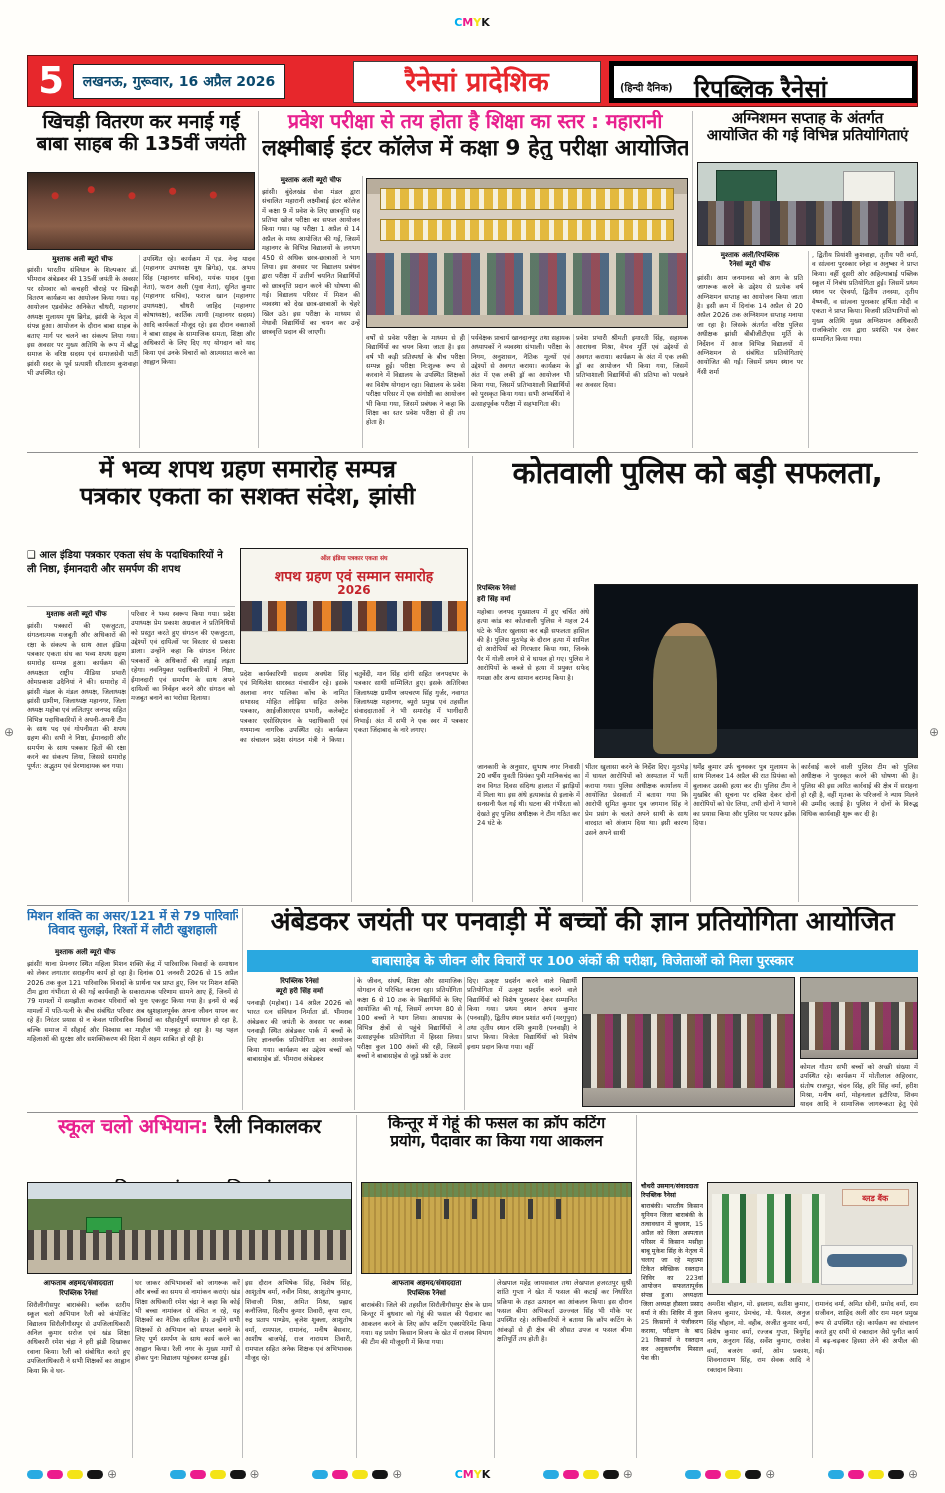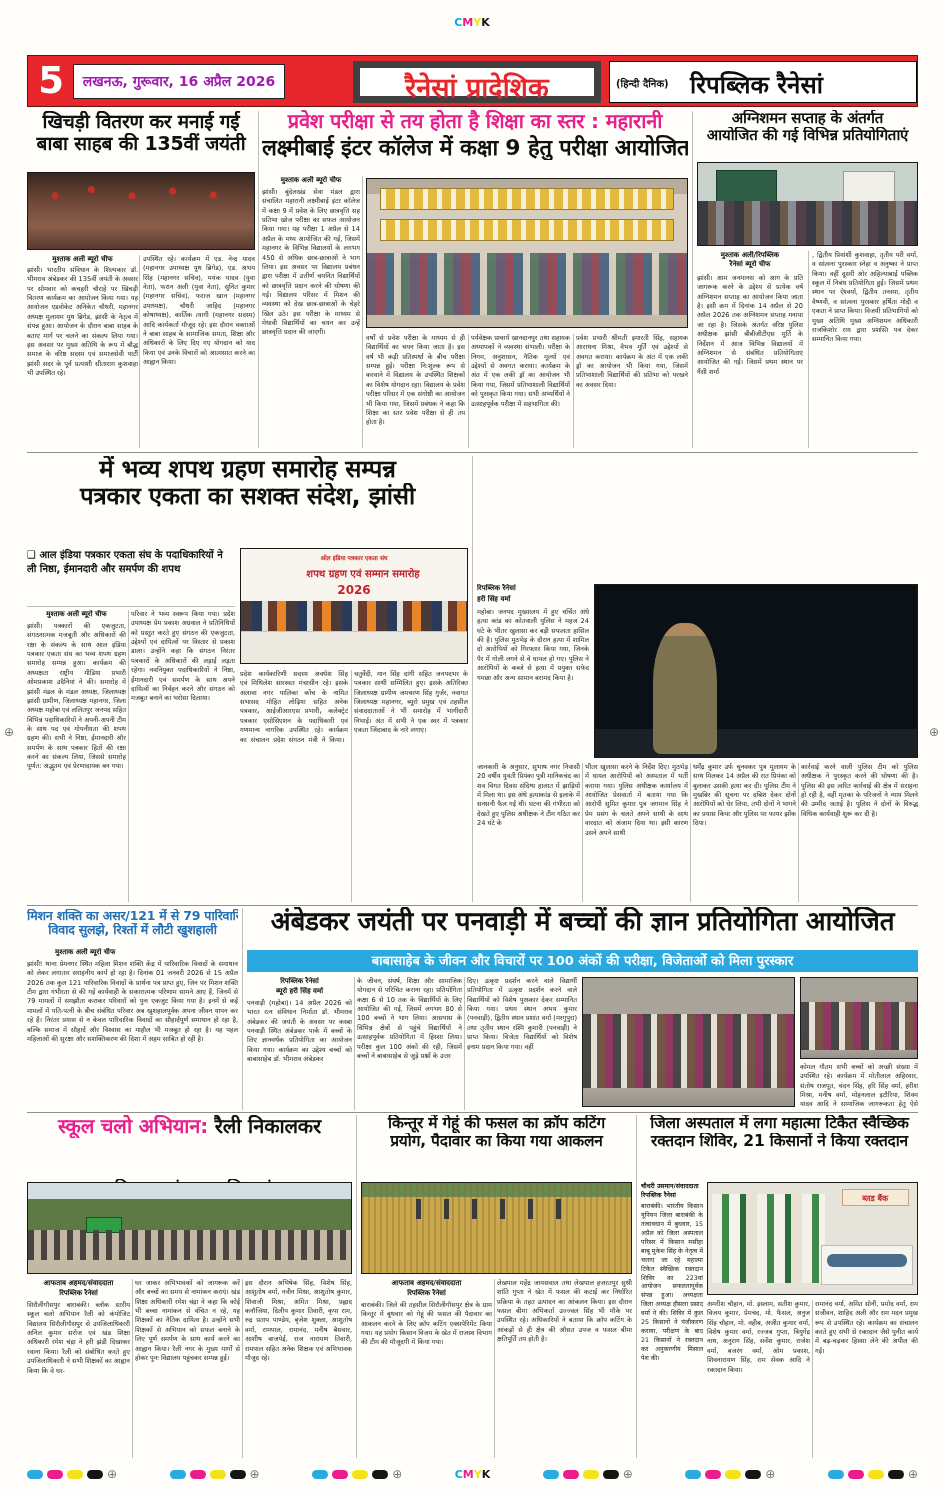--- a/index.html
+++ b/index.html
@@ -60,23 +60,23 @@
 <body>
 
 <div id="page">
 
   <div class="abs" style="left:432px;top:16px;width:80px;text-align:center;font-size:11px;font-weight:bold;">
     <span class="c">C</span><span class="m">M</span><span class="y">Y</span><span class="k">K</span>
   </div>
 
   <div class="abs" style="left:27px;top:55px;width:891px;height:52px;background:#e7272c;border:1px solid #641212;">
     <div class="abs" style="left:2px;top:1px;width:42px;height:48px;color:#fff;font-size:37px;font-weight:bold;text-align:center;line-height:48px;">5</div>
-    <div class="abs nowrap" style="left:45px;top:8px;width:212px;height:35px;background:#fff;border:1px solid #222;font-weight:bold;font-size:14px;line-height:33px;text-align:center;color:#a21caf;">लखनऊ, गुरूवार, 16 अप्रैल 2026</div>
-    <div class="abs nowrap" style="left:325px;top:5px;width:248px;height:42px;background:#fff;border:7px solid #404040;color:#e7272c;font-size:27px;font-weight:bold;line-height:40px;text-align:center;">रैनेसां प्रादेशिक</div>
-    <div class="abs" style="left:581px;top:5px;width:308px;height:42px;background:#fff;border:1px solid #000000;">
+    <div class="abs nowrap" style="left:45px;top:8px;width:212px;height:35px;background:#fff;border:1px solid #222;font-weight:bold;font-size:14px;line-height:33px;text-align:center;color:#0c4a6e;">लखनऊ, गुरूवार, 16 अप्रैल 2026</div>
+    <div class="abs nowrap" style="left:325px;top:5px;width:248px;height:42px;background:#fff;border:1px solid #404040;color:#e7272c;font-size:27px;font-weight:bold;line-height:40px;text-align:center;">रैनेसां प्रादेशिक</div>
+    <div class="abs" style="left:581px;top:5px;width:308px;height:42px;background:#fff;border:5px solid #000000;">
       <span class="abs nowrap" style="left:6px;top:14px;width:72px;font-size:10px;font-weight:bold;color:#111;">(हिन्दी दैनिक)</span>
       <span class="abs nowrap" style="left:80px;top:5px;width:224px;font-size:24px;font-weight:bold;color:#0d0d0d;">रिपब्लिक रैनेसां</span>
     </div>
   </div>
 
   <div class="abs hl" style="left:27px;top:111px;width:228px;font-size:19px;">
     <div class="ln">खिचड़ी वितरण कर मनाई गई</div>
     <div class="ln">बाबा साहब की 135वीं जयंती</div>
   </div>
   <div class="abs photo" id="phA" style="left:27px;top:172px;width:228px;height:78px;"></div>
@@ -130,31 +130,32 @@
     <span>❑</span>
     <span>आल इंडिया पत्रकार एकता संघ के पदाधिकारियों ने ली निष्ठा, ईमानदारी और समर्पण की शपथ</span>
   </div>
   <div class="abs hr" style="left:27px;top:606px;width:208px;background:#bbb;"></div>
   <div class="abs byl" style="left:27px;top:610px;width:99px;">मुश्ताक अली ब्यूरो चीफ</div>
   <div class="abs bcol" style="left:27px;top:622px;width:99px;height:280px;">झांसी। पत्रकारों की एकजुटता, संगठनात्मक मजबूती और अधिकारों की रक्षा के संकल्प के साथ आल इंडिया पत्रकार एकता संघ का भव्य शपथ ग्रहण समारोह सम्पन्न हुआ। कार्यक्रम की अध्यक्षता राष्ट्रीय मीडिया प्रभारी ओमप्रकाश उदैनियां ने की। समारोह में झांसी मंडल के मंडल अध्यक्ष, जिलाध्यक्ष झांसी ग्रामीण, जिलाध्यक्ष महानगर, जिला अध्यक्ष महोबा एवं ललितपुर जनपद सहित विभिन्न पदाधिकारियों ने अपनी-अपनी टीम के साथ पद एवं गोपनीयता की शपथ ग्रहण की। सभी ने निष्ठा, ईमानदारी और समर्पण के साथ पत्रकार हितों की रक्षा करने का संकल्प लिया, जिससे समारोह पूर्णत: अद्भुतम एवं प्रेरणादायक बन गया।</div>
   <div class="abs bcol" style="left:131px;top:610px;width:104px;height:292px;">परिवार ने भव्य स्वरूप किया गया। प्रदेश उपाध्यक्ष प्रेम प्रकाश अग्रवाल ने प्रतिनिधियों को प्रस्तुत करते हुए संगठन की एकजुटता, उद्देश्यों एवं दायित्वों पर विस्तार से प्रकाश डाला। उन्होंने कहा कि संगठन निरंतर पत्रकारों के अधिकारों की लड़ाई लड़ता रहेगा। नवनियुक्त पदाधिकारियों ने निष्ठा, ईमानदारी एवं समर्पण के साथ अपने दायित्वों का निर्वहन करने और संगठन को मजबूत बनाने का भरोसा दिलाया।</div>
   <div class="abs vr" style="left:128px;top:610px;height:292px;"></div>
   <div class="abs photo" id="phD" style="left:240px;top:548px;width:228px;height:116px;">
     <div class="abs bannertxt" style="left:0;top:4%;width:100%;font-size:6px;">ऑल इंडिया पत्रकार एकता संघ</div>
-    <div class="abs bannertxt" style="left:9px;top:15%;width:100%;font-size:10px;">शपथ ग्रहण एवं सम्मान समारोह</div>
+    <div class="abs bannertxt" style="left:0;top:15%;width:100%;font-size:14px;">शपथ ग्रहण एवं सम्मान समारोह</div>
     <div class="abs bannertxt" style="left:0;top:30%;width:100%;font-size:12px;">2026</div>
     <div class="abs crowd3" style="left:0;top:46%;width:100%;height:26%;"></div>
     <div class="abs table-strip" style="left:0;top:72%;width:100%;height:28%;"></div>
   </div>
   <div class="abs bcol" style="left:240px;top:670px;width:108px;height:232px;font-family:Liberation Mono, monospace;">प्रदेश कार्यकारिणी सदस्य अवधेश सिंह एवं मिथिलेश सारस्वत मंचासीन रहे। इसके अलावा नगर पालिका कोंच के नामित सभासद मोहित लोढ़िया सहित अनेक पत्रकार, आईजीआरएस प्रभारी, कलेक्ट्रेट पत्रकार एसोसिएशन के पदाधिकारी एवं गणमान्य नागरिक उपस्थित रहे। कार्यक्रम का संचालन प्रदेश संगठन मंत्री ने किया।</div>
   <div class="abs bcol" style="left:354px;top:670px;width:114px;height:232px;">चतुर्वेदी, मान सिंह दांगी सहित जनपदभर के पत्रकार साथी सम्मिलित हुए। इसके अतिरिक्त जिलाध्यक्ष ग्रामीण जयचरण सिंह गुर्जर, नवागत जिलाध्यक्ष महानगर, ब्यूरो प्रमुख एवं तहसील संवाददाताओं ने भी समारोह में भागीदारी निभाई। अंत में सभी ने एक स्वर में पत्रकार एकता जिंदाबाद के नारे लगाए।</div>
   <div class="abs vr" style="left:351px;top:670px;height:232px;"></div>
   <div class="abs vr" style="left:472px;top:456px;height:446px;"></div>
 
   <div class="abs hl" style="left:477px;top:456px;width:441px;font-size:30px;letter-spacing:-0.5px;">
+    <div class="ln">कोतवाली पुलिस को बड़ी सफलता,</div>
   </div>
   <div class="abs byl" style="left:477px;top:584px;width:112px;text-align:left;">रिपब्लिक रैनेसां</div>
   <div class="abs byl" style="left:477px;top:595px;width:112px;text-align:left;">हरी सिंह वर्मा</div>
   <div class="abs bcol" style="left:477px;top:608px;width:112px;height:150px;">महोबा। जनपद मुख्यालय में हुए चर्चित अंधे हत्या कांड का कोतवाली पुलिस ने महज 24 घंटे के भीतर खुलासा कर बड़ी सफलता हासिल की है। पुलिस मुठभेड़ के दौरान हत्या में शामिल दो आरोपियों को गिरफ्तार किया गया, जिनके पैर में गोली लगने से वे घायल हो गए। पुलिस ने आरोपियों के कब्जे से हत्या में प्रयुक्त सफेद गमछा और अन्य सामान बरामद किया है।</div>
   <div class="abs photo" id="phE" style="left:594px;top:584px;width:324px;height:174px;">
     <div class="abs figK" style="left:18%;top:22%;width:20%;height:76%;"></div>
     <div class="abs figV" style="left:52%;top:10%;width:28%;height:88%;"></div>
   </div>
   <div class="abs bcol" style="left:477px;top:763px;width:103px;height:139px;">जानकारी के अनुसार, सुभाष नगर निवासी 20 वर्षीय युवती प्रियंका पुत्री मानिकचंद का शव विगत दिवस संदिग्ध हालात में झाड़ियों में मिला था। इस अंधे हत्याकांड से इलाके में सनसनी फैल गई थी। घटना की गंभीरता को देखते हुए पुलिस अधीक्षक ने टीम गठित कर 24 घंटे के</div>
   <div class="abs bcol" style="left:585px;top:763px;width:103px;height:139px;">भीतर खुलासा करने के निर्देश दिए। मुठभेड़ में घायल आरोपियों को अस्पताल में भर्ती कराया गया। पुलिस अधीक्षक कार्यालय में आयोजित प्रेसवार्ता में बताया गया कि आरोपी सुमित कुमार पुत्र जगमान सिंह ने प्रेम प्रसंग के चलते अपने साथी के साथ वारदात को अंजाम दिया था। इसी कारण उसने अपने साथी</div>
@@ -217,24 +218,20 @@
   <div class="abs photo" id="phH" style="left:361px;top:1182px;width:271px;height:92px;">
     <div class="abs crowd6" style="left:20%;top:18%;width:60%;height:22%;"></div>
   </div>
   <div class="abs byl" style="left:361px;top:1279px;width:131px;">आफताब अहमद/संवाददाता</div>
   <div class="abs byl" style="left:361px;top:1289px;width:131px;">रिपब्लिक रैनेसां</div>
   <div class="abs bcol" style="left:361px;top:1301px;width:131px;height:157px;">बाराबंकी। जिले की तहसील सिरौलीगौसपुर क्षेत्र के ग्राम किन्तूर में बुधवार को गेहूं की फसल की पैदावार का आकलन करने के लिए क्रॉप कटिंग एक्सपेरिमेंट किया गया। यह प्रयोग किसान विजय के खेत में राजस्व विभाग की टीम की मौजूदगी में किया गया।</div>
   <div class="abs bcol" style="left:497px;top:1279px;width:135px;height:179px;">लेखपाल महेंद्र जायसवाल तथा लेखपाल हजरतपुर सुश्री शांति गुप्ता ने खेत में फसल की कटाई कर निर्धारित प्रक्रिया के तहत उत्पादन का आंकलन किया। इस दौरान फसल बीमा अभिकर्ता उज्ज्वल सिंह भी मौके पर उपस्थित रहे। अधिकारियों ने बताया कि क्रॉप कटिंग के आंकड़ों से ही क्षेत्र की औसत उपज व फसल बीमा क्षतिपूर्ति तय होती है।</div>
   <div class="abs vr" style="left:494px;top:1279px;height:179px;"></div>
   <div class="abs vr" style="left:636px;top:1115px;height:343px;"></div>
 
-  <div class="abs hl" style="left:641px;top:1115px;width:277px;font-size:15.5px;">
-    <div class="ln">जिला अस्पताल में लगा महात्मा टिकैत स्वैच्छिक</div>
-    <div class="ln">रक्तदान शिविर, 21 किसानों ने किया रक्तदान</div>
-  </div>
   <div class="abs byl" style="left:641px;top:1182px;width:62px;font-size:6.3px;text-align:left;">चौधरी उसमान/संवाददाता</div>
   <div class="abs byl" style="left:641px;top:1191px;width:62px;font-size:6.3px;text-align:left;">रिपब्लिक रैनेसां</div>
   <div class="abs bcol" style="left:641px;top:1202px;width:62px;height:256px;font-size:6.3px;">बाराबंकी। भारतीय किसान यूनियन जिला बाराबंकी के तत्वावधान में बुधवार, 15 अप्रैल को जिला अस्पताल परिसर में किसान मसीहा बाबू मुकेश सिंह के नेतृत्व में चलाए जा रहे महात्मा टिकैत स्वैच्छिक रक्तदान शिविर का 223वां आयोजन सफलतापूर्वक संपन्न हुआ। अध्यक्षता जिला अध्यक्ष हौसला प्रसाद वर्मा ने की। शिविर में कुल 25 किसानों ने पंजीकरण कराया, परीक्षण के बाद 21 किसानों ने रक्तदान कर अनुकरणीय मिसाल पेश की।</div>
   <div class="abs photo" id="phI" style="left:707px;top:1182px;width:211px;height:113px;">
     <div class="abs signboard" style="right:4%;top:5%;width:32%;height:16%;line-height:17px;">ब्लड बैंक</div>
     <div class="abs crowd7" style="left:2%;top:10%;width:54%;height:80%;"></div>
     <div class="abs bed" style="right:2%;bottom:8%;width:44%;height:36%;"></div>
     <div class="abs patient" style="right:5%;bottom:24%;width:38%;height:12%;"></div>
   </div>
   <div class="abs bcol" style="left:707px;top:1300px;width:103px;height:158px;">अमरीश चौहान, मो. इस्लाम, सतीश कुमार, विजय कुमार, प्रेमचंद, मो. फैसल, अनुज सिंह चौहान, मो. वहीब, अजीत कुमार वर्मा, विशेष कुमार वर्मा, रज्जब गुप्ता, त्रियुगेंद्र नाथ, अनुराग सिंह, सर्वेश कुमार, राजेश वर्मा, बजरंग वर्मा, ओम प्रकाश, शिवनारायण सिंह, राम सेवक आदि ने रक्तदान किया।</div>

